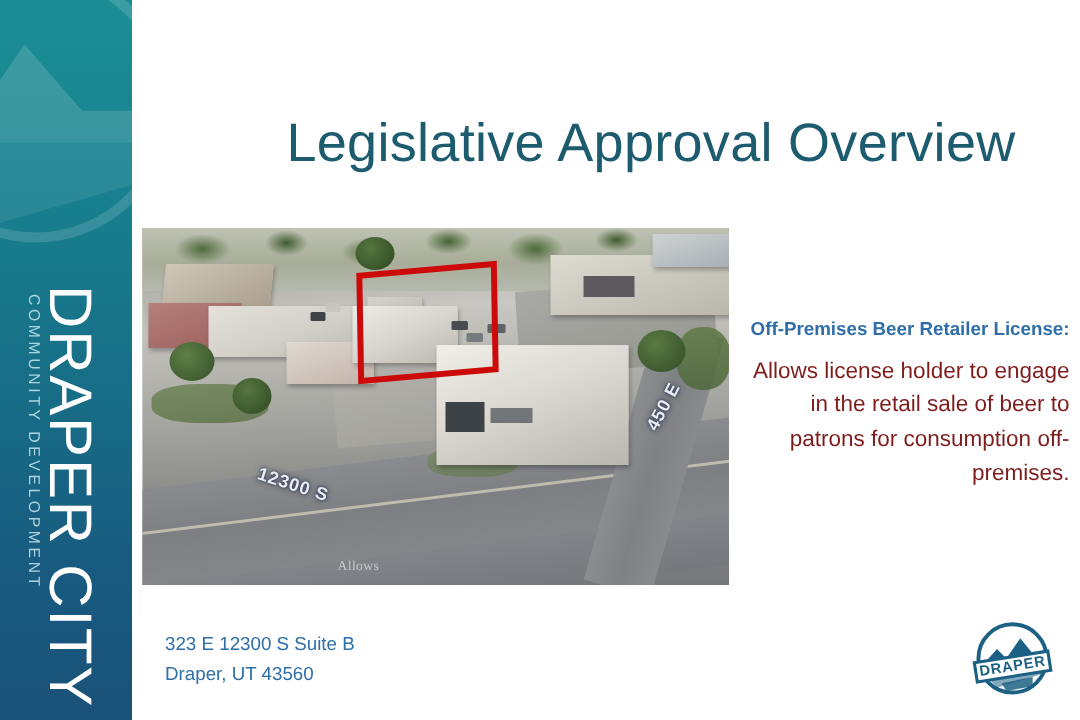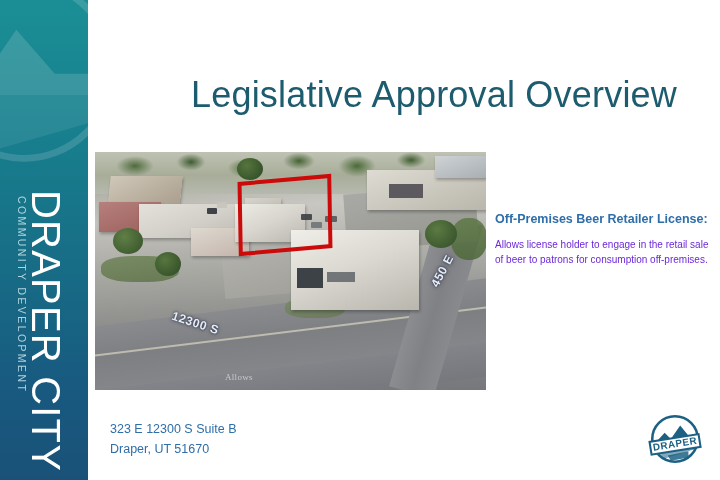--- a/index.html
+++ b/index.html
@@ -204,32 +204,33 @@
     border: 4px solid #cc0a0a;
     transform: rotate(-5deg) skewX(-4deg);
     box-sizing: border-box;
   }
 
   
   #info-block {
     position: absolute;
     left: 495px; top: 212px;
     width: 218px;
+    text-align: right;
   }
   #license-heading {
     font-size: 12.5px;
     font-weight: 700;
     color: #2f6ea8;
     line-height: 1.25;
     margin-bottom: 9px;
     white-space: nowrap;
   }
   #license-body {
-    font-size: 10px;
-    color: #6d28d9;
+    font-size: 15px;
+    color: #7f1d1d;
     line-height: 1.52;
   }
 
   
   #address-caption {
     position: absolute;
     left: 110px; top: 419px;
     font-size: 12.5px;
     color: #2f6ea8;
     line-height: 1.62;
@@ -310,21 +311,21 @@
   <div id="google-watermark" class="photo-el">Allows</div>
 </div>
 
 <div id="info-block">
   <div id="license-heading">Off-Premises Beer Retailer License:</div>
   <div id="license-body">Allows license holder to engage in the retail sale of beer to patrons for consumption off-premises.</div>
 </div>
 
 <div id="address-caption">
   <div>323 E 12300 S Suite B</div>
-  <div>Draper, UT 51670</div>
+  <div>Draper, UT 43560</div>
 </div>
 
 <svg id="draper-logo" viewBox="0 0 120 112">
   <circle cx="60" cy="52" r="44" fill="none" stroke="#1c6184" stroke-width="5"></circle>
   <path d="M20 62 L40 40 L52 52 L70 26 L96 58 L20 62 Z" fill="#1c6184"></path>
   <path d="M22 70 L98 58 L98 72 L40 90 Z" fill="#1c6184" opacity="0.55"></path>
   <g transform="rotate(-9 60 62)">
     <rect x="12" y="50" width="96" height="25" fill="#ffffff" stroke="#1c6184" stroke-width="4"></rect>
     <text x="60" y="68" text-anchor="middle" font-family="Liberation Sans, sans-serif" font-size="19" font-weight="bold" fill="#1c6184" letter-spacing="1">DRAPER</text>
   </g>

